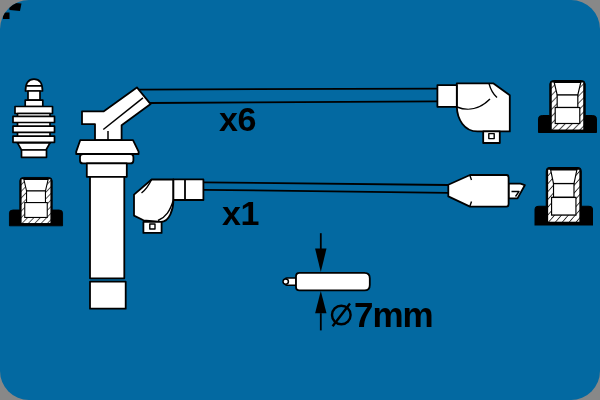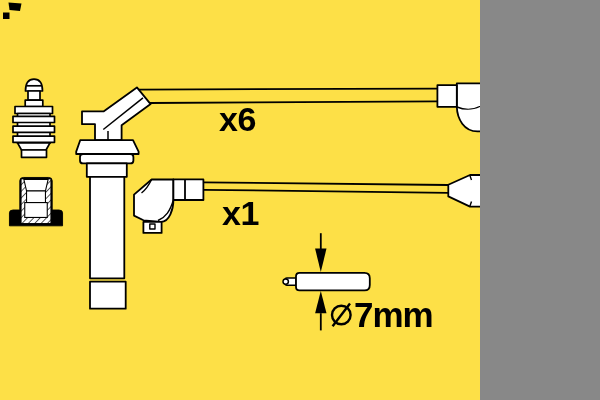--- a/index.html
+++ b/index.html
@@ -1,21 +1,22 @@
 <!DOCTYPE html>
 <html><head>
 <meta charset="utf-8">
 <style>
   html,body{margin:0;padding:0;background:#888;}
   .stage{
     position:relative;
-    width:480px;height:400px;
-    background:#fde047;
+    width:600px;height:400px;
+    background:#0369a1;
     overflow:hidden;
     font-family:"Liberation Sans", sans-serif;
+    border-radius:29px;
   }
   svg{display:block;}
   text{
     font-family:"Liberation Sans", sans-serif;
     font-weight:700;
     fill:#000;
   }
   .qty-label{font-size:34px;letter-spacing:-0.5px;}
   .dim-label{font-size:35px;letter-spacing:-1px;}
 </style>

